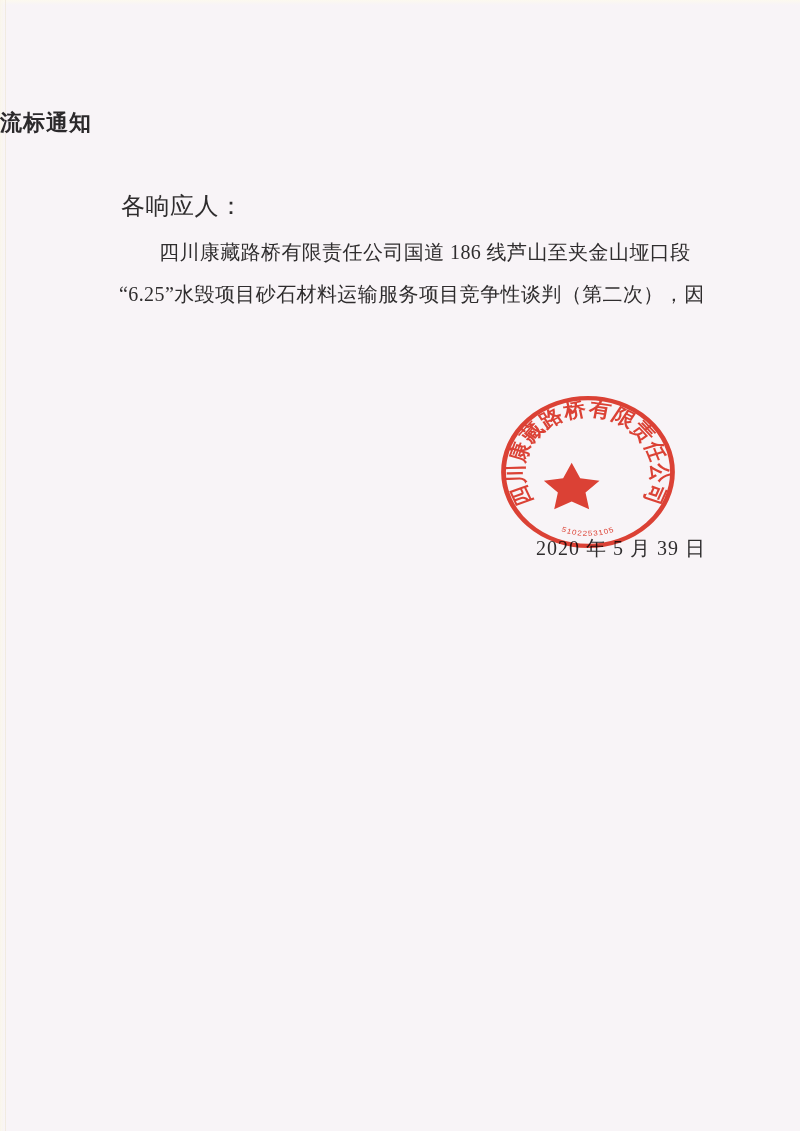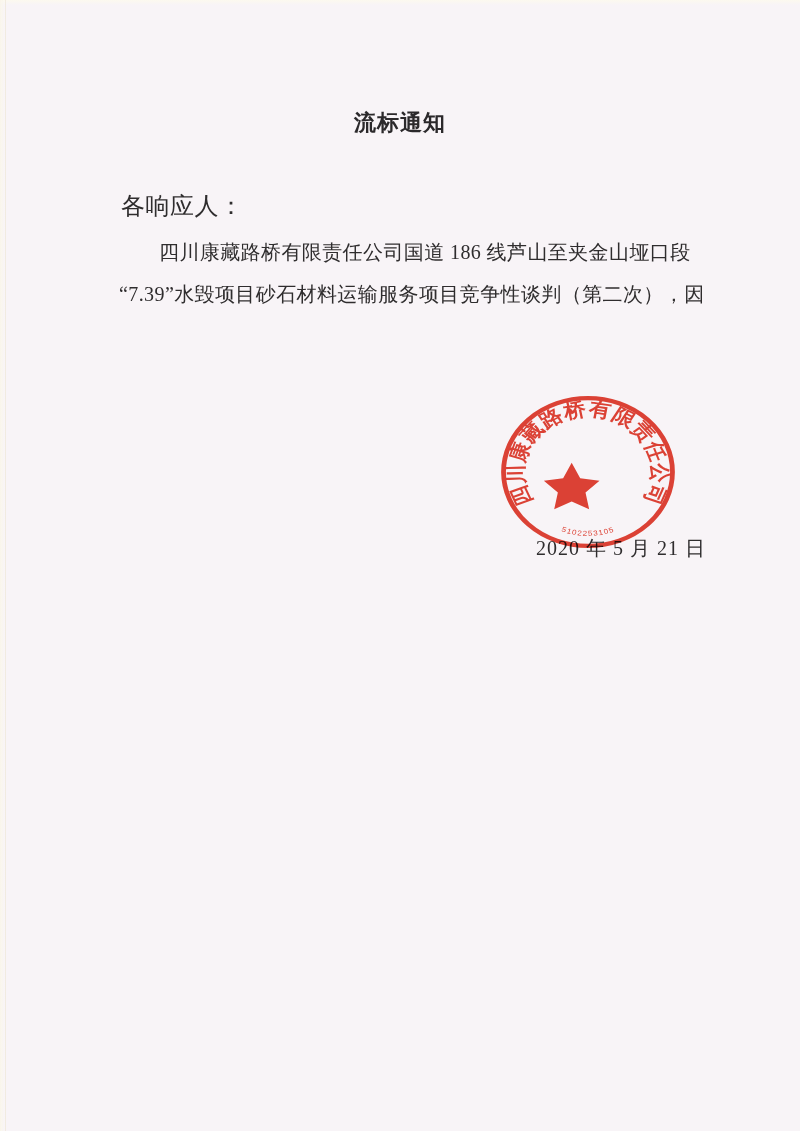--- a/index.html
+++ b/index.html
@@ -28,21 +28,21 @@
     top: 0; left: 0;
     width: 6px; height: 100%;
     background: linear-gradient(90deg, #faf6eb 0%, rgba(250,246,235,0) 100%);
     border-right: 1px solid rgba(205,195,180,0.18);
   }
   .doc-title {
     position: absolute;
     top: 108px;
     left: 0;
     width: 100%;
-    text-align: center;
+    text-align: left;
     font-size: 22px;
     font-weight: bold;
     letter-spacing: 1px;
     color: #2b292b;
   }
   .salutation {
     position: absolute;
     top: 192px;
     left: 121px;
     font-size: 24px;
@@ -108,25 +108,25 @@
 
   <div class="scan-edge-top"></div>
   <div class="scan-edge-left"></div>
 
   <div class="doc-title">流标通知</div>
 
   <div class="salutation">各响应人：</div>
 
   <div class="paragraph">
     <div class="line indent">四川康藏路桥有限责任公司国道 186 线芦山至夹金山垭口段</div>
-    <div class="line">“7.39”水毁项目砂石材料运输服务项目竞争性谈判（第二次），因</div>
+    <div class="line">“6.25”水毁项目砂石材料运输服务项目竞争性谈判（第二次），因</div>
   </div>
 
 
-  <div class="date-line">2020 年 5 月 21 日</div>
+  <div class="date-line">2020 年 5 月 39 日</div>
 
   <svg class="stamp" viewBox="0 0 200 200" preserveAspectRatio="none" xmlns="http://www.w3.org/2000/svg">
 
     <circle cx="100" cy="100" r="88" fill="none" stroke-width="5" stroke="#e03424"></circle>
 
     <path id="sealTextArc" d="M 43.2 135.5 A 67 67 0 1 1 156.8 135.5" fill="none"></path>
 
     <text class="stamp-company-text" fill="#e03424">
       <textPath href="#sealTextArc" startOffset="0" textLength="284" lengthAdjust="spacing">四川康藏路桥有限责任公司</textPath>
     </text>

